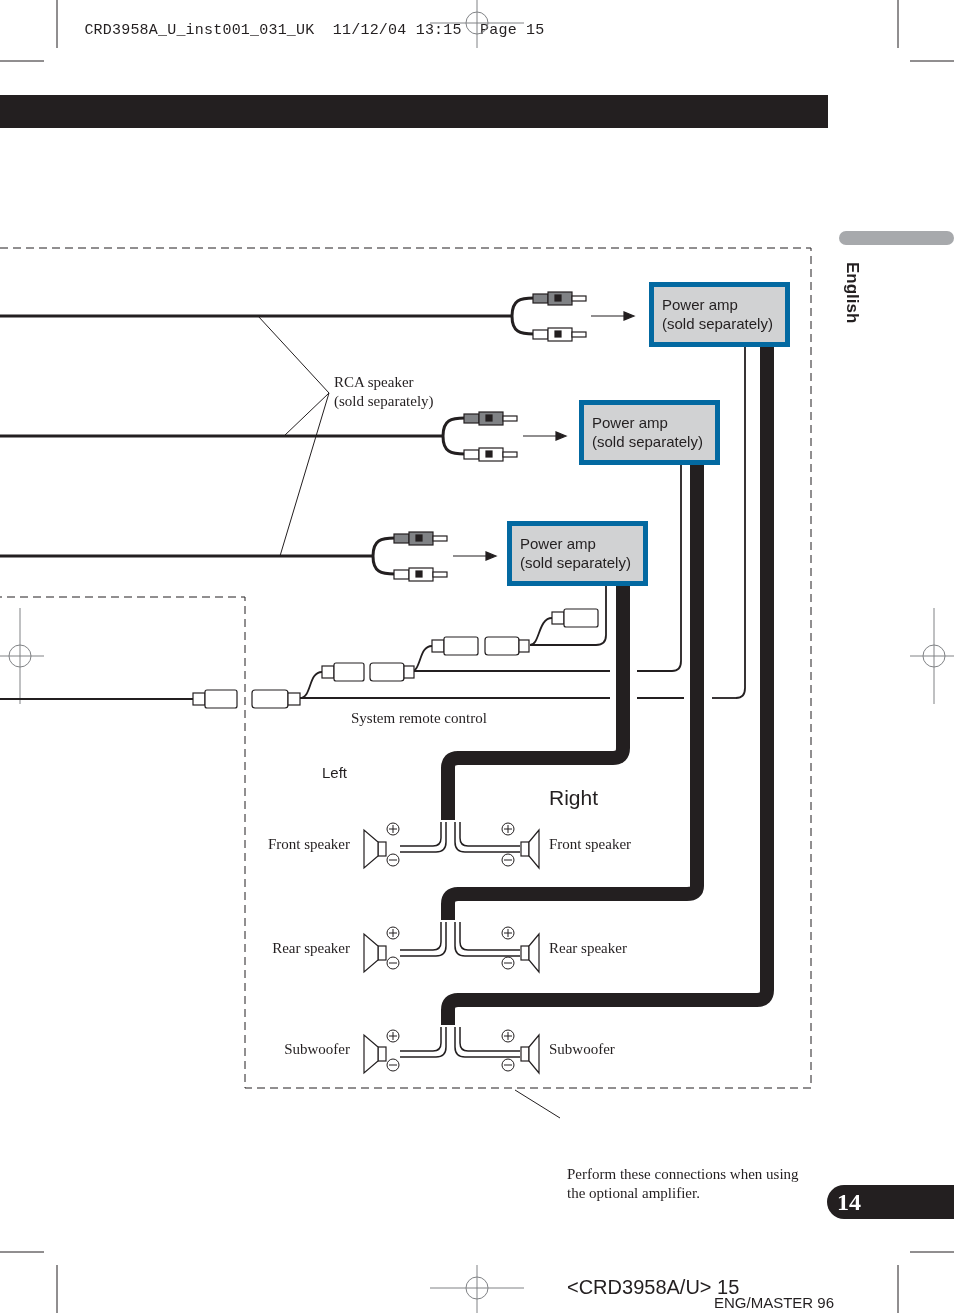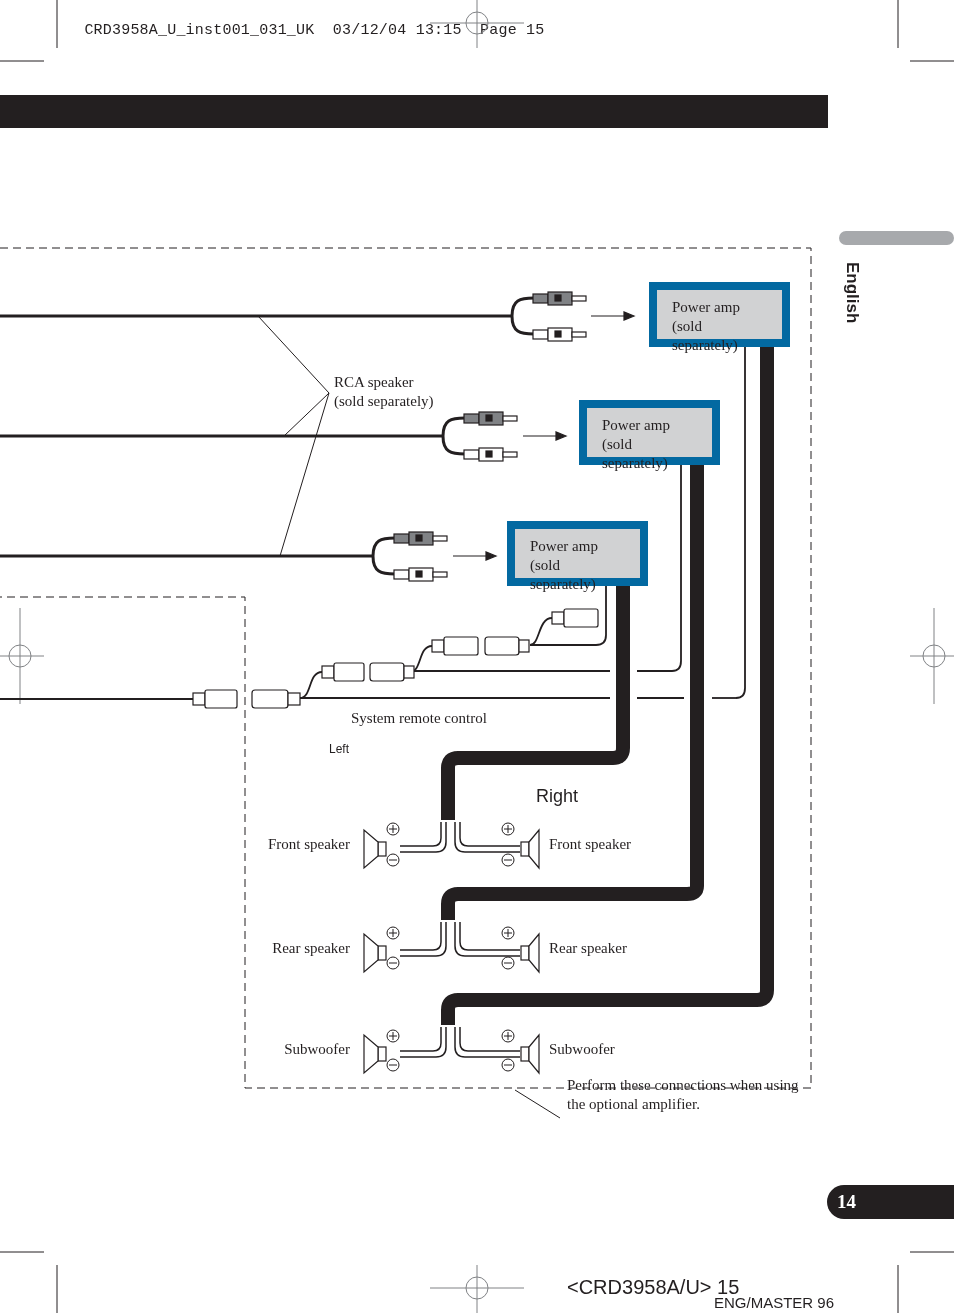--- a/index.html
+++ b/index.html
@@ -1,32 +1,32 @@
 <!DOCTYPE html>
 <html><head>
 <meta charset="utf-8">
 <style>
   html, body { margin: 0; padding: 0; background: #ffffff; }
   body { width: 954px; height: 1313px; position: relative; overflow: hidden; font-family: "Liberation Serif", serif; color: #231f20; }
   .abs { position: absolute; }
   .mono { font-family: "Liberation Mono", monospace; font-size: 15px; letter-spacing: 0.2px; }
   .serif { font-family: "Liberation Serif", serif; font-size: 15px; line-height: 19px; }
   .sans { font-family: "Liberation Sans", sans-serif; }
-  .amp-box { position: absolute; background: #d1d2d3; border: 8px solid #0369a1; box-sizing: border-box; padding: 8px 15px; font-family: Liberation Serif, serif; font-size: 15px; line-height: 19px; }
+  .amp-box { position: absolute; background: #d1d2d3; border: 5px solid #0369a1; box-sizing: border-box; padding: 8px 8px; font-family: Liberation Sans, sans-serif; font-size: 15px; line-height: 19px; }
   .header-bar { position: absolute; left: 0; top: 95px; width: 828px; height: 33px; background: #231f20; }
   .lang-tab { position: absolute; left: 839px; top: 231px; width: 115px; height: 14px; background: #a7a9ac; border-radius: 7px; }
   .lang-label { position: absolute; left: 862px; top: 262px; transform-origin: 0 0; transform: rotate(90deg); font-family: "Liberation Sans", sans-serif; font-weight: bold; font-size: 17px; white-space: nowrap; }
-  .page-tab { position: absolute; left: 827px; top: 1185px; width: 127px; height: 34px; background: #231f20; border-radius: 17px 0 0 17px; color: #fff; font-family: "Liberation Serif", serif; font-weight: bold; font-size: 19px; line-height: 34px; padding-left: 10px; box-sizing: border-box; }
+  .page-tab { position: absolute; left: 827px; top: 1185px; width: 127px; height: 34px; background: #231f20; border-radius: 17px 0 0 17px; color: #fff; font-family: "Liberation Serif", serif; font-weight: bold; font-size: 24px; line-height: 34px; padding-left: 10px; box-sizing: border-box; }
   svg { position: absolute; left: 0; top: 0; }
 </style>
 </head>
 <body>
 
 <div class="abs mono" style="left:66px; top:5px; white-space:pre;">
-  <span>CRD3958A_U_inst001_031_UK</span>&nbsp;&nbsp;<span>03/12/04</span>&nbsp;<span>13:15</span>&nbsp;&nbsp;<span>Page 15</span>
+  <span>CRD3958A_U_inst001_031_UK</span>&nbsp;&nbsp;<span>11/12/04</span>&nbsp;<span>13:15</span>&nbsp;&nbsp;<span>Page 15</span>
 </div>
 
 <div class="header-bar"></div>
 <div class="lang-tab"></div>
 <div class="lang-label">English</div>
 
 <svg width="954" height="1313" viewBox="0 0 954 1313">
 
   <g stroke="#231f20" stroke-width="1" fill="none">
     <line x1="57" y1="0" x2="57" y2="48"></line>
@@ -272,31 +272,31 @@
   <div>(sold separately)</div>
 </div>
 
 <div class="abs serif" style="left:334px; top:373px;">
   <div>RCA speaker</div>
   <div>(sold separately)</div>
 </div>
 
 <div class="abs serif" style="left:351px; top:709px;">System remote control</div>
 
-<div class="abs sans" style="left:322px; top:742px; font-size:12px;margin-left:7px;">Left</div>
-<div class="abs sans" style="left:536px; top:786px; font-size:18px;">Right</div>
+<div class="abs sans" style="left:322px; top:764px; font-size:15px;">Left</div>
+<div class="abs sans" style="left:549px; top:786px; font-size:21px;">Right</div>
 
 <div class="abs serif" style="right:604px; top:835px; text-align:right;">Front speaker</div>
 <div class="abs serif" style="left:549px; top:835px;">Front speaker</div>
 <div class="abs serif" style="right:604px; top:939px; text-align:right;">Rear speaker</div>
 <div class="abs serif" style="left:549px; top:939px;">Rear speaker</div>
 <div class="abs serif" style="right:604px; top:1040px; text-align:right;">Subwoofer</div>
 <div class="abs serif" style="left:549px; top:1040px;">Subwoofer</div>
 
-<div class="abs serif" style="left:567px; top:1076px;">
+<div class="abs serif" style="left:567px; top:1165px;">
   <div>Perform these connections when using</div>
   <div>the optional amplifier.</div>
 </div>
 
 <div class="page-tab">14</div>
 
 <div class="abs sans" style="left:567px; top:1276px; font-size:20px;">&lt;CRD3958A/U&gt; 15</div>
 <div class="abs sans" style="left:714px; top:1294px; font-size:15px;">ENG/MASTER 96</div>
 
 </body></html>

